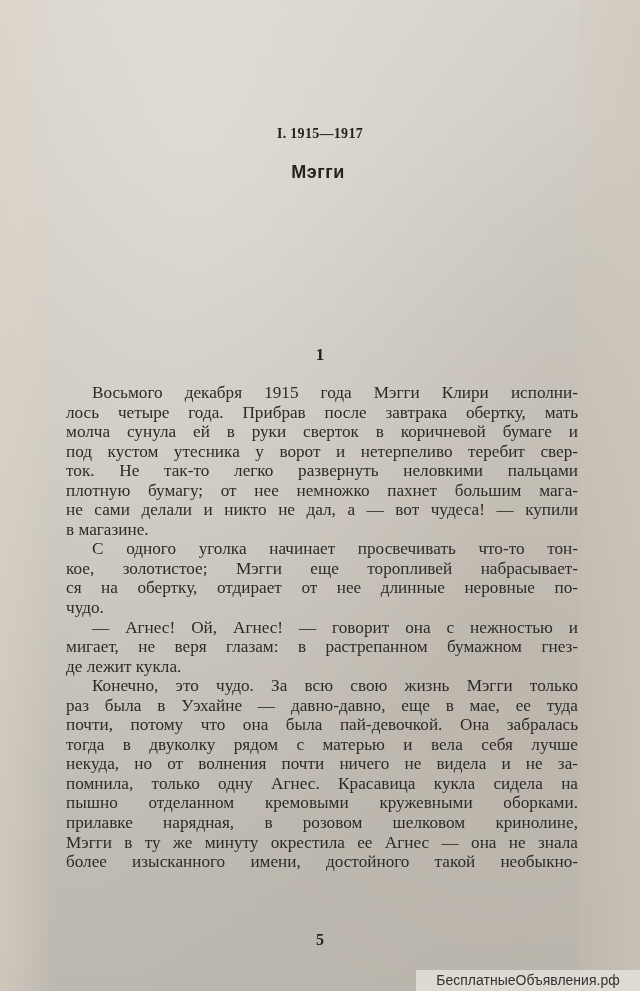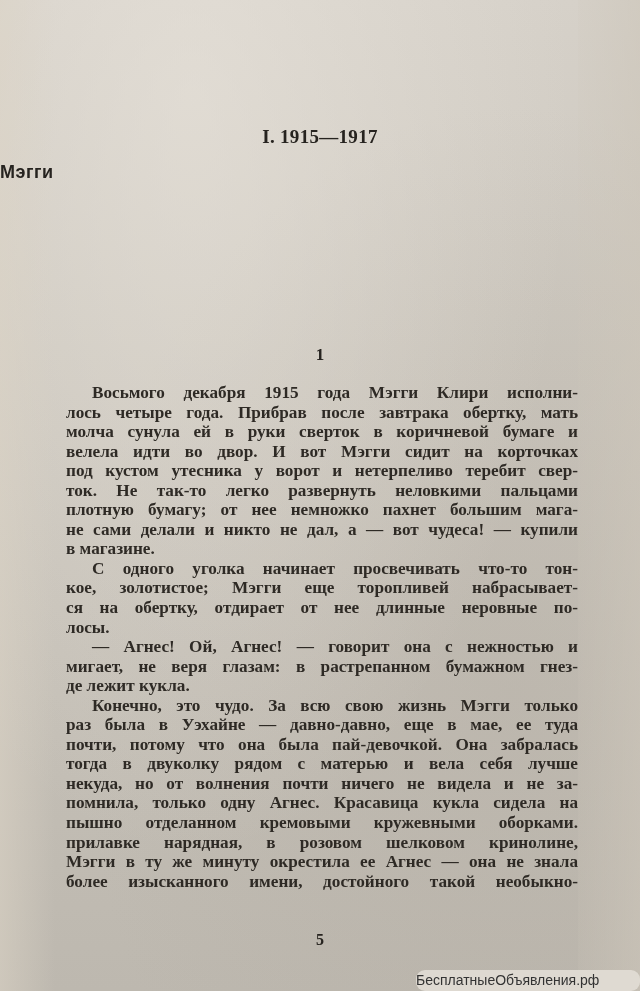--- a/index.html
+++ b/index.html
@@ -32,28 +32,29 @@
       position: absolute; right: 0; top: 0; width: 62px; height: 991px;
       background: linear-gradient(270deg, rgba(205,198,186,0.6), rgba(205,198,186,0.15));
     }
     .part-title {
       position: absolute;
       left: 0; width: 640px;
       top: 126px;
       text-align: center;
       font-family: "Liberation Serif", serif;
       font-weight: bold;
-      font-size: 19px;
+      font-size: 14px;
       letter-spacing: 0.3px;
       color: #26231f;
     }
     .chapter-name {
       position: absolute;
       left: 0; width: 636px;
       top: 162px;
+      text-align: center;
       font-family: "Liberation Sans", sans-serif;
       font-weight: bold;
       font-size: 18px;
       letter-spacing: 0.5px;
       color: #26231f;
     }
     .section-num {
       position: absolute;
       left: 0; width: 640px;
       top: 345px;
@@ -61,21 +62,20 @@
       font-family: "Liberation Serif", serif;
       font-weight: bold;
       font-size: 17px;
       color: #26231f;
     }
     .body-text {
       position: absolute;
       left: 66px;
       top: 383px;
       width: 512px;
-      font-weight: bold;
     }
     .line {
       height: 19.55px;
       line-height: 19.55px;
       font-size: 17.2px;
       white-space: nowrap;
       text-align: justify;
       text-align-last: justify;
       color: #2e2a25;
     }
@@ -95,49 +95,47 @@
       position: absolute;
       left: 416px;
       top: 970px;
       width: 224px;
       height: 21px;
       background: rgba(226,222,214,0.88);
       font-family: "Liberation Sans", sans-serif;
       font-size: 14px;
       line-height: 21px;
       color: #333;
-      text-align: left;
-      border-radius: 9px;
+      text-align: center;
     }
   </style>
 </head>
 <body>
 
 <div class="paper">
   <div class="edge-left"></div>
   <div class="edge-right"></div>
 
   <div class="part-title">I. 1915—1917</div>
   <div class="chapter-name">Мэгги</div>
   <div class="section-num">1</div>
 
   <div class="body-text" id="body-text">
       <div class="line indent">Восьмого декабря 1915 года Мэгги Клири исполни-</div>
       <div class="line">лось четыре года. Прибрав после завтрака обертку, мать</div>
       <div class="line">молча сунула ей в руки сверток в коричневой бумаге и</div>
-      <div class="line">велела идти во двор. И вот Мэгги сидит на корточках</div>
       <div class="line">под кустом утесника у ворот и нетерпеливо теребит свер-</div>
       <div class="line">ток. Не так-то легко развернуть неловкими пальцами</div>
       <div class="line">плотную бумагу; от нее немножко пахнет большим мага-</div>
       <div class="line">не сами делали и никто не дал, а — вот чудеса! — купили</div>
       <div class="line last">в магазине.</div>
       <div class="line indent">С одного уголка начинает просвечивать что-то тон-</div>
       <div class="line">кое, золотистое; Мэгги еще торопливей набрасывает-</div>
       <div class="line">ся на обертку, отдирает от нее длинные неровные по-</div>
-      <div class="line last">лосы.</div>
+      <div class="line last">чудо.</div>
       <div class="line indent">— Агнес! Ой, Агнес! — говорит она с нежностью и</div>
       <div class="line">мигает, не веря глазам: в растрепанном бумажном гнез-</div>
       <div class="line last">де лежит кукла.</div>
       <div class="line indent">Конечно, это чудо. За всю свою жизнь Мэгги только</div>
       <div class="line">раз была в Уэхайне — давно-давно, еще в мае, ее туда</div>
       <div class="line">почти, потому что она была пай-девочкой. Она забралась</div>
       <div class="line">тогда в двуколку рядом с матерью и вела себя лучше</div>
       <div class="line">некуда, но от волнения почти ничего не видела и не за-</div>
       <div class="line">помнила, только одну Агнес. Красавица кукла сидела на</div>
       <div class="line">пышно отделанном кремовыми кружевными оборками.</div>

